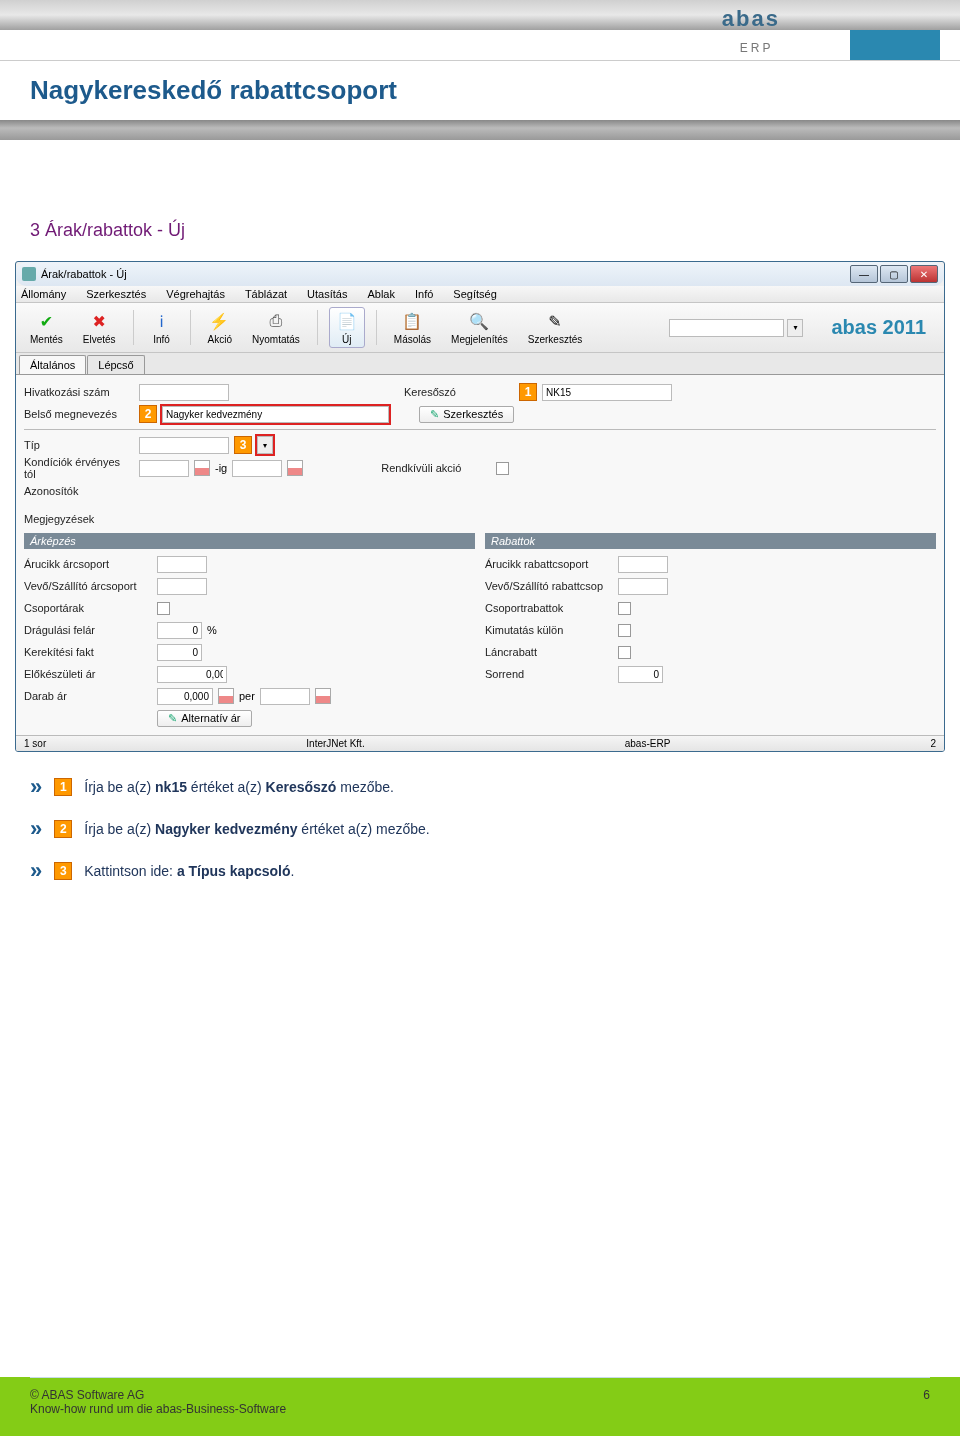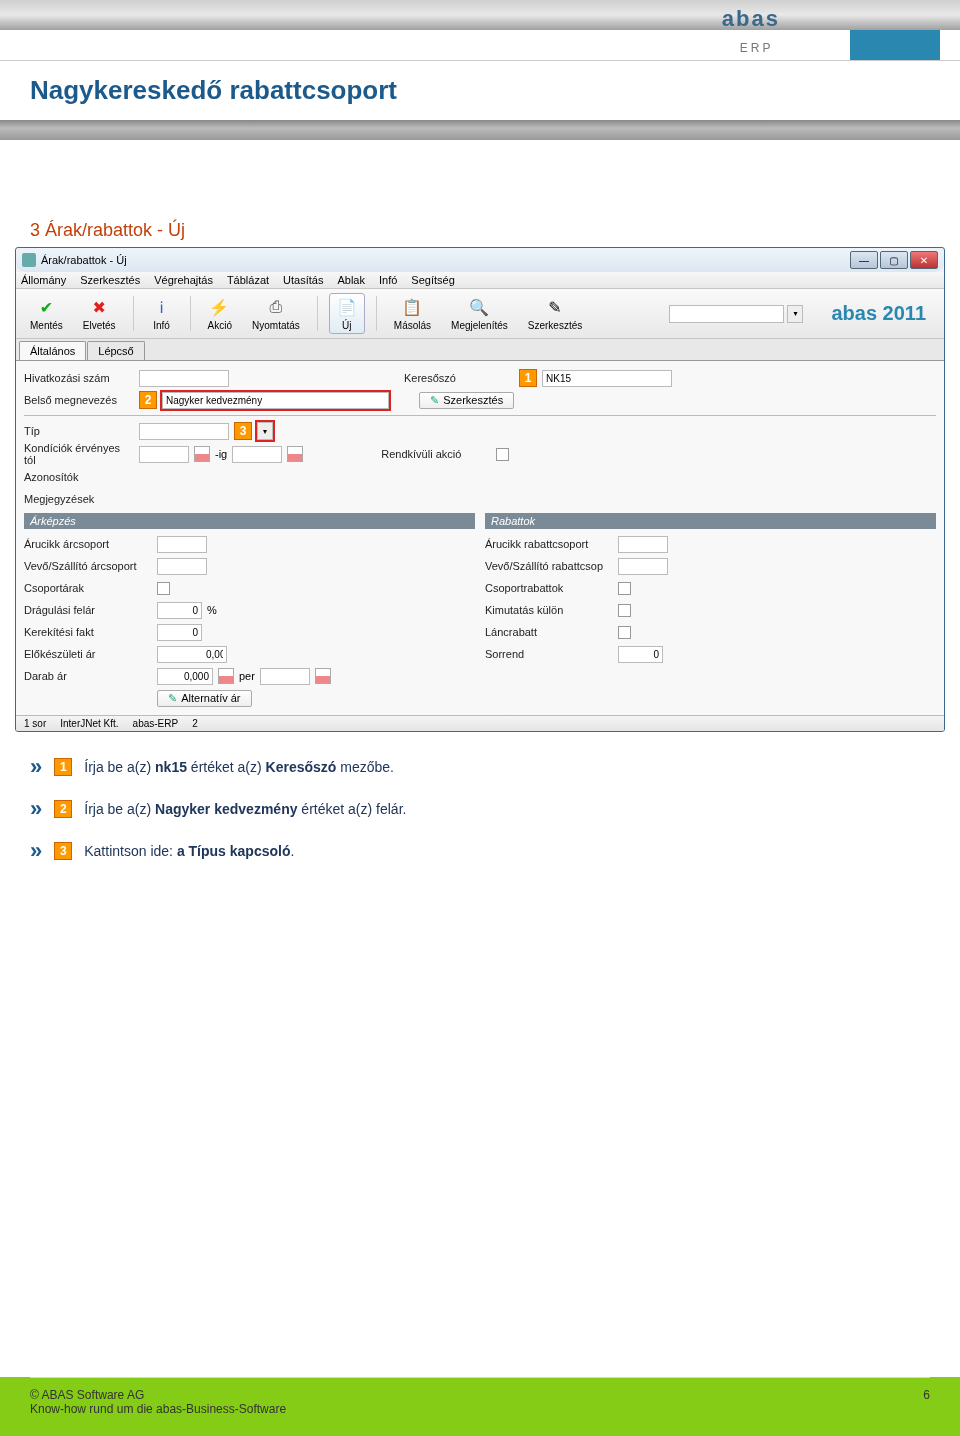--- a/index.html
+++ b/index.html
@@ -61,22 +61,22 @@
     height: 20px;
     background: linear-gradient(to bottom, #888 0%, #bbb 40%, #999 100%);
   }
   .doc-title {
     font-size: 26px;
     color: #1d5a8c;
     font-weight: bold;
   }
   .section-title {
     font-size: 18px;
-    color: #c2410c;
-    margin: 10px 30px 6px;
+    color: #701a75;
+    margin: 10px 30px 20px;
   }
   .app-window {
     margin: 0 15px 20px;
     border: 1px solid #3b6a8e;
     border-radius: 3px;
     background: #f0f0f0;
     overflow: hidden;
   }
   .titlebar {
     background: linear-gradient(to bottom, #eef4fa, #dde7f2);
@@ -105,21 +105,21 @@
     justify-content: center;
     font-size: 10px;
     background: linear-gradient(to bottom, #dde7f2, #b5c5d8);
   }
   .win-btn.close { background: linear-gradient(to bottom, #e77, #b33); color: #fff; }
   .menubar {
     background: linear-gradient(to bottom, #f7f7f7, #e8e8e8);
     border-bottom: 1px solid #c5c5c5;
     padding: 2px 5px;
     display: flex;
-    gap: 14px;
+    gap: 20px;
     font-size: 11px;
   }
   .toolbar {
     background: linear-gradient(to bottom, #fafafa, #e8e8e8);
     padding: 4px 8px;
     border-bottom: 1px solid #c5c5c5;
     display: flex;
     align-items: center;
     gap: 8px;
     min-height: 48px;
@@ -266,21 +266,21 @@
     background: linear-gradient(#fff, #eee);
     padding: 1px 10px;
     border-radius: 2px;
     font-size: 11px;
   }
   .status-bar {
     background: linear-gradient(#f5f5f5, #e5e5e5);
     border-top: 1px solid #bbb;
     display: flex;
     gap: 14px;
-    justify-content: flex-start;
+    justify-content: space-between;
     padding: 2px 8px;
     font-size: 10px;
   }
   .instructions {
     margin: 22px 30px;
     font-size: 14px;
     color: #20365b;
   }
   .instr-row {
     display: flex;
@@ -436,21 +436,21 @@
       <span>-ig</span>
       <input class="fld sm" style="">
       <span class="cal-icon"></span>
       <span style="width:68px"></span>
       <span class="lbl">Rendkívüli akció</span>
       <span class="chk"></span>
     </div>
     <div class="form-row">
       <span class="lbl">Azonosítók</span>
     </div>
-    <div class="form-row" style="">
+    <div class="form-row" style="margin-top:6px">
       <span class="lbl">Megjegyzések</span>
     </div>
 
     <div class="cols">
       <div class="col">
         <div class="col-header">Árképzés</div>
         <div class="form-row">
             <span class="lbl2">Árucikk árcsoport</span>
             <input class="fld sm" style="">
           </div>
@@ -534,21 +534,21 @@
     <span class="guillemet">»</span>
     <span class="marker">1</span>
     <span>
       <span>Írja be a(z) </span><b>nk15</b><span> értéket a(z) </span><b>Keresőszó</b><span> mezőbe.</span>
     </span>
   </div>
   <div class="instr-row">
     <span class="guillemet">»</span>
     <span class="marker">2</span>
     <span>
-      <span>Írja be a(z) </span><b>Nagyker kedvezmény</b><span> értéket a(z)     felár.</span>
+      <span>Írja be a(z) </span><b>Nagyker kedvezmény</b><span> értéket a(z)     mezőbe.</span>
     </span>
   </div>
   <div class="instr-row">
     <span class="guillemet">»</span>
     <span class="marker">3</span>
     <span>
       <span>Kattintson ide: </span><b>a Típus kapcsoló</b><span>.</span>
     </span>
   </div>
 </div>

